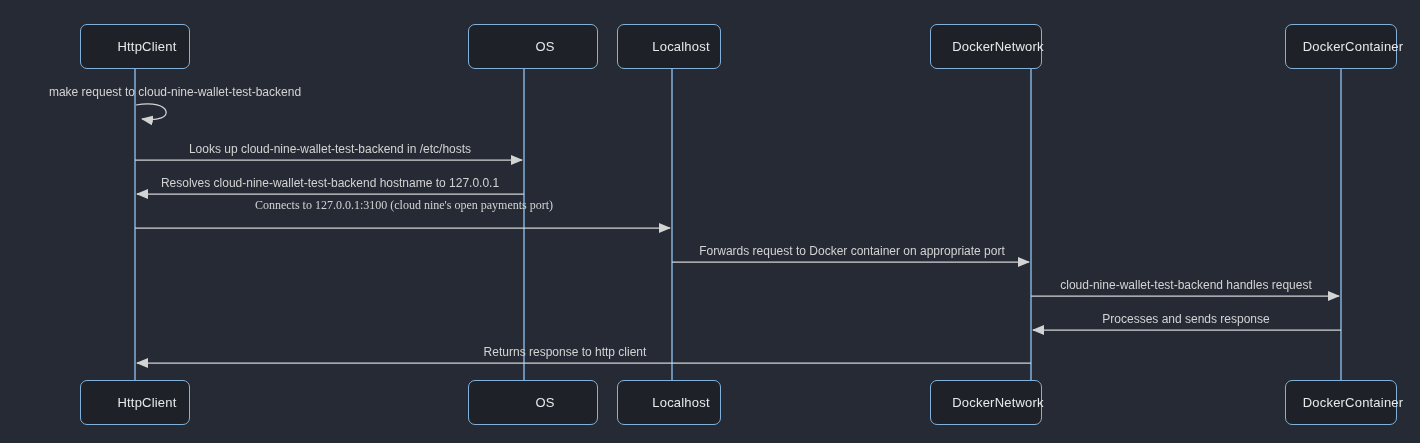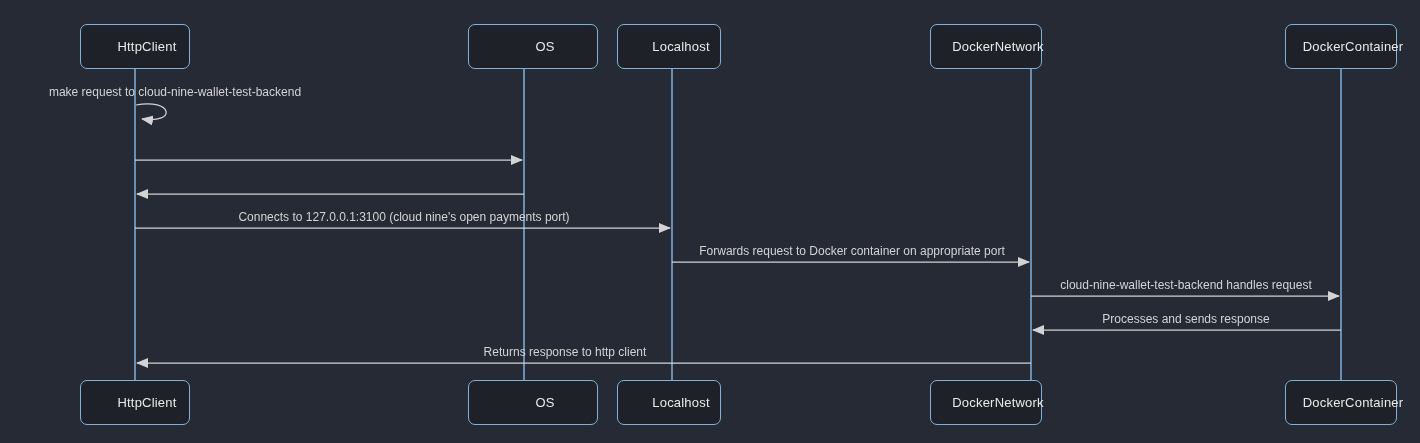--- a/index.html
+++ b/index.html
@@ -60,21 +60,21 @@
     position: absolute;
     transform: translateX(-50%);
     white-space: nowrap;
     color: var(--message-text);
     font-size: 12px;
     line-height: 15px;
   }
   .m1 { left: 135px;  top: 85px; margin-left: 40px;  }
   .m2 { left: 330px;  top: 142px; }
   .m3 { left: 330px;  top: 176px; }
-  .m4 { left: 404px;  top: 210px; }
+  .m4 { left: 404px;  top: 198px; font-family: Liberation Serif, serif; }
   .m5 { left: 852px;  top: 244px; }
   .m6 { left: 1186px; top: 278px; }
   .m7 { left: 1186px; top: 312px; }
   .m8 { left: 565px;  top: 345px; }
 </style>
 </head>
 <body>
 
 <div class="stage">
 
@@ -128,19 +128,21 @@
     <span class="actor-label">Localhost</span>
   </div>
   <div class="actor row-bottom a-dockernetwork">
     <span class="actor-label">DockerNetwork</span>
   </div>
   <div class="actor row-bottom a-dockercontainer">
     <span class="actor-label">DockerContainer</span>
   </div>
 
   <div class="msg m1">make request to cloud-nine-wallet-test-backend</div>
+  <div class="msg m2">Looks up cloud-nine-wallet-test-backend in /etc/hosts</div>
+  <div class="msg m3">Resolves cloud-nine-wallet-test-backend hostname to 127.0.0.1</div>
   <div class="msg m4">Connects to 127.0.0.1:3100 (cloud nine's open payments port)</div>
   <div class="msg m6">cloud-nine-wallet-test-backend handles request</div>
   <div class="msg m5">Forwards request to Docker container on appropriate port</div>
   <div class="msg m7">Processes and sends response</div>
   <div class="msg m8">Returns response to http client</div>
 
 </div>
 
 </body></html>

